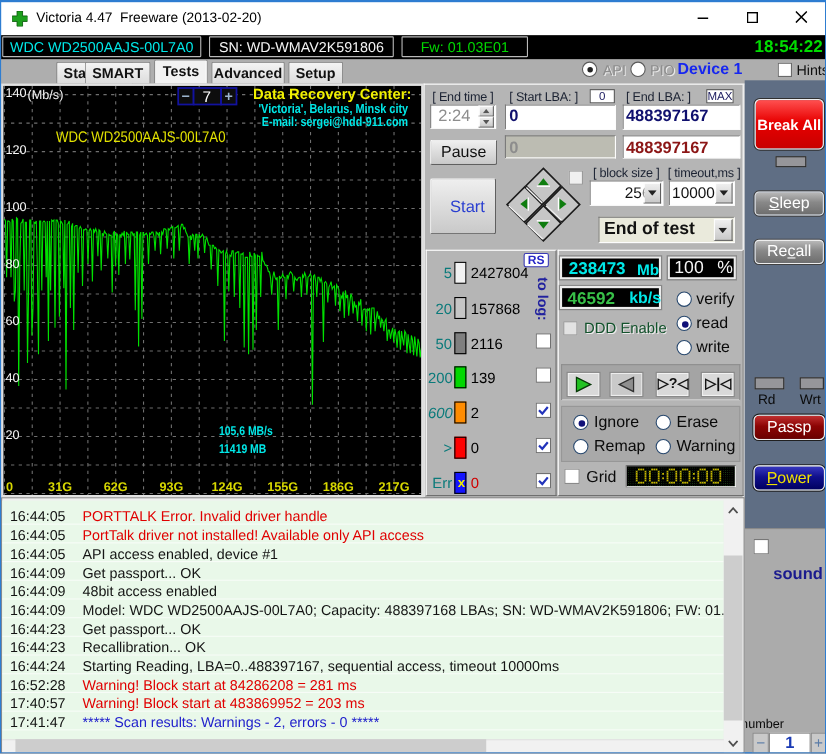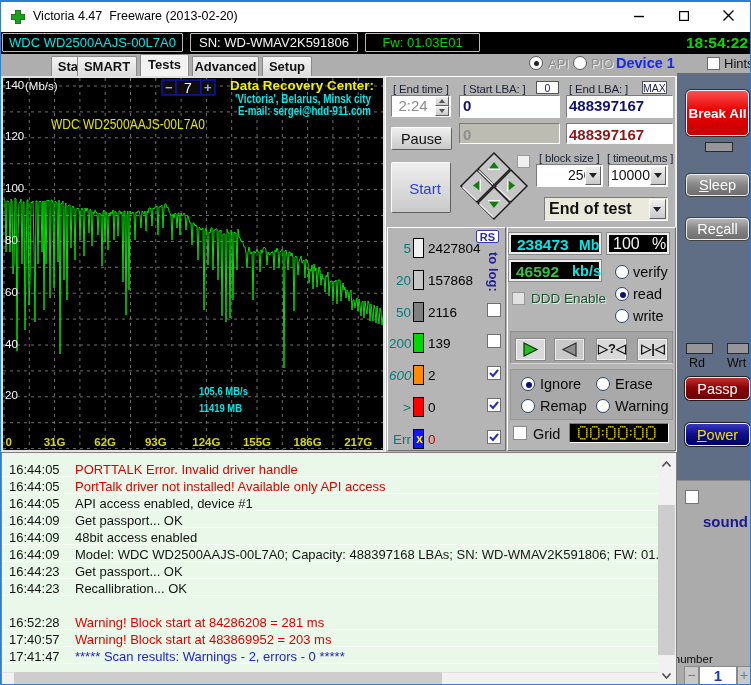--- a/index.html
+++ b/index.html
@@ -498,20 +498,24 @@
       <span style="position:absolute;left:73px;top:2px;font-size:13px;color:#141414;">Model: WDC WD2500AAJS-00L7A0; Capacity: 488397168 LBAs; SN: WD-WMAV2K591806; FW: 01.03E</span>
     </div>
 <div style="position:absolute;left:0;top:107px;width:100%;height:17px;border-bottom:1px solid #f7fcf7;white-space:nowrap;">
       <span style="position:absolute;left:7px;top:2px;font-size:13px;color:#141414;">16:44:23</span>
       <span style="position:absolute;left:73px;top:2px;font-size:13px;color:#141414;">Get passport... OK</span>
     </div>
 <div style="position:absolute;left:0;top:124px;width:100%;height:17px;border-bottom:1px solid #f7fcf7;white-space:nowrap;">
       <span style="position:absolute;left:7px;top:2px;font-size:13px;color:#141414;">16:44:23</span>
       <span style="position:absolute;left:73px;top:2px;font-size:13px;color:#141414;">Recallibration... OK</span>
     </div>
+<div style="position:absolute;left:0;top:141px;width:100%;height:17px;border-bottom:1px solid #f7fcf7;white-space:nowrap;">
+      <span style="position:absolute;left:7px;top:2px;font-size:13px;color:#141414;">16:44:24</span>
+      <span style="position:absolute;left:73px;top:2px;font-size:13px;color:#141414;">Starting Reading, LBA=0..488397167, sequential access, timeout 10000ms</span>
+    </div>
 <div style="position:absolute;left:0;top:158px;width:100%;height:17px;border-bottom:1px solid #f7fcf7;white-space:nowrap;">
       <span style="position:absolute;left:7px;top:2px;font-size:13px;color:#141414;">16:52:28</span>
       <span style="position:absolute;left:73px;top:2px;font-size:13px;color:#e00000;">Warning! Block start at 84286208 = 281 ms</span>
     </div>
 <div style="position:absolute;left:0;top:175px;width:100%;height:17px;border-bottom:1px solid #f7fcf7;white-space:nowrap;">
       <span style="position:absolute;left:7px;top:2px;font-size:13px;color:#141414;">17:40:57</span>
       <span style="position:absolute;left:73px;top:2px;font-size:13px;color:#e00000;">Warning! Block start at 483869952 = 203 ms</span>
     </div>
 <div style="position:absolute;left:0;top:192px;width:100%;height:17px;border-bottom:1px solid #f7fcf7;white-space:nowrap;">
       <span style="position:absolute;left:7px;top:2px;font-size:13px;color:#141414;">17:41:47</span>

